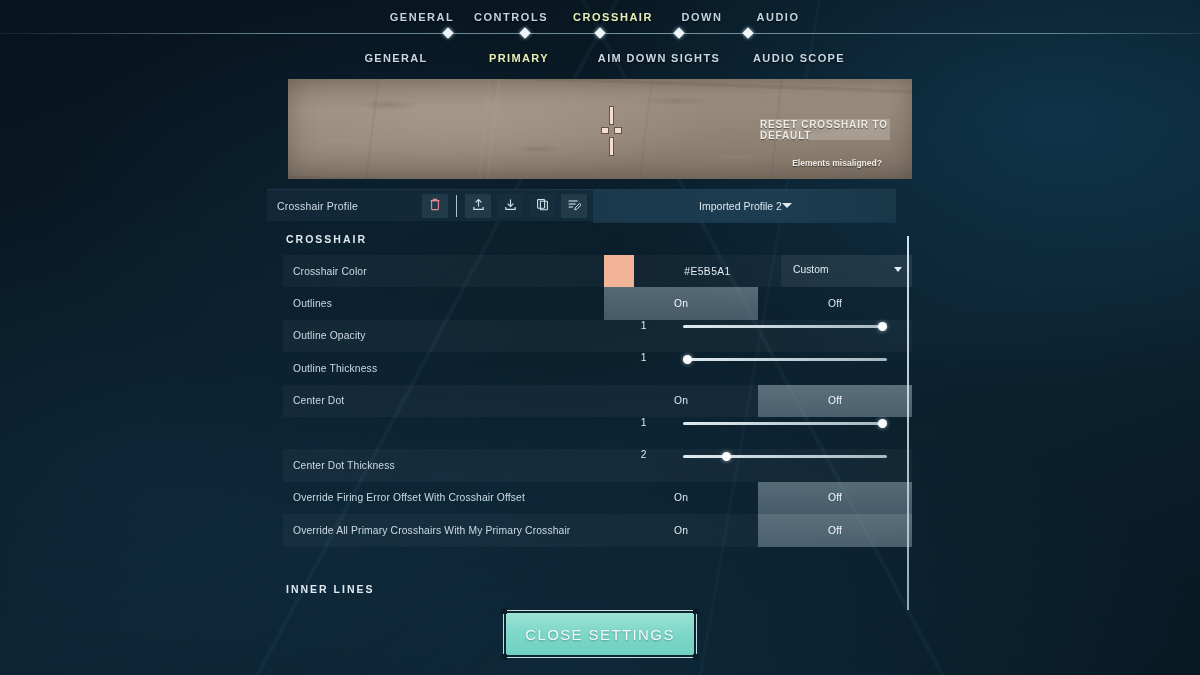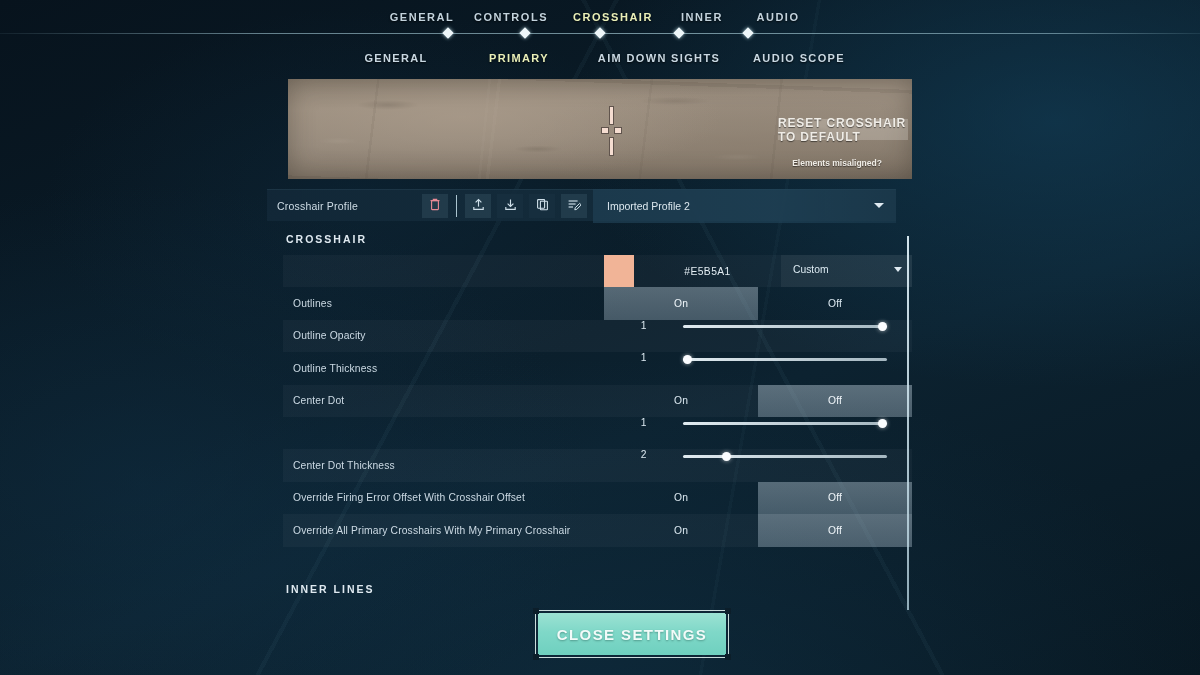--- a/index.html
+++ b/index.html
@@ -94,24 +94,24 @@
   }
   
   #xhair { position:absolute; left:312px; top:27px; width:24px; height:50px; }
   #xhair i { position:absolute; display:block; background:#f5ddd1; border:1px solid rgba(45,38,32,.75); }
   #xh-top   { left:9px;  top:0;    width:5px; height:19px; }
   #xh-bot   { left:9px;  top:31px; width:5px; height:19px; }
   #xh-left  { left:1px;  top:21px; width:8px; height:7px; }
   #xh-right { left:14px; top:21px; width:8px; height:7px; }
 
   #reset-btn {
-    position:absolute; left:490px; top:40px; width:130px; height:21px;
+    position:absolute; left:472px; top:40px; width:130px; height:21px;
     background:rgba(236,232,224,.26);
     display:flex; align-items:center; justify-content:center;
-    font-size:12px; letter-spacing:.85px; font-weight:700; color:#efece6;
+    font-size:10px; letter-spacing:.85px; font-weight:700; color:#efece6;
     text-shadow:0 1px 1px rgba(0,0,0,.5);
   }
   #misaligned {
     position:absolute; left:486px; top:79px; width:130px;
     text-align:center; padding-right:4px;
     font-size:8.5px; color:#efece6; font-weight:600;
     text-shadow:0 1px 1px rgba(0,0,0,.5);
   }
 
   
@@ -125,21 +125,21 @@
     width:155px; padding-left:10px; font-size:10.5px; color:#cfdde6; letter-spacing:.2px;
   }
   #profile-icons { display:flex; align-items:center; height:32px; gap:0; }
   .picon {
     width:26px; height:24px; display:flex; align-items:center; justify-content:center;
     background:rgba(46,72,90,.55); margin-right:6px;
   }
   .picon.dark { background:rgba(24,48,64,.8); }
   .psep { width:1px; height:22px; background:rgba(210,235,245,.8); margin:0 8px 0 2px; }
   #profile-select {
-    flex:1; height:34px; display:flex; align-items:center; justify-content:space-between;
+    flex:1; height:34px; display:flex; align-items:center; justify-content:center;
     padding:0 12px 0 14px;
     background:linear-gradient(90deg, rgba(30,62,82,.75) 0%, rgba(34,70,92,.62) 60%, rgba(30,62,82,.55) 100%);
     font-size:10.5px; color:#dbe7ee;
   }
   .caret { width:0;height:0;border-left:5px solid transparent;border-right:5px solid transparent;border-top:5px solid #dfeaf1; }
 
   
   #sect-crosshair { position:absolute; left:286px; top:233px; font-size:10.5px; letter-spacing:2px; font-weight:700; color:#dfe9f0; }
   #sect-inner    { position:absolute; left:286px; top:583px; font-size:10.5px; letter-spacing:2px; font-weight:700; color:#dfe9f0; }
 
@@ -173,41 +173,41 @@
 
   
   #scrollbar { position:absolute; left:907px; top:236px; width:2px; height:374px;
                background:linear-gradient(180deg, rgba(220,238,246,.95), rgba(190,218,230,.75)); }
 
   
   #close-btn {
     position:absolute; left:506px; top:613px; width:188px; height:42px;
     background:linear-gradient(180deg,#9ce2d3 0%,#7fd8c8 45%,#6fd0bf 100%);
     display:flex; align-items:center; justify-content:center;
-    font-size:15px; letter-spacing:1.4px; font-weight:700; color:#f2fbf9;
+    font-size:15px; letter-spacing:1.4px; font-weight:400; color:#f2fbf9;
     text-shadow:0 1px 2px rgba(30,80,72,.45);
-    outline:1px solid rgba(236,252,248,.85); outline-offset:2px;margin-left:32px;
+    outline:1px solid rgba(236,252,248,.85); outline-offset:2px;
   }
   #close-btn .notch { position:absolute; width:6px; height:6px; background:#0c1e2a; }
   #close-btn .n1 { left:-5px;  top:-5px;  }
   #close-btn .n2 { right:-5px; top:-5px;  }
   #close-btn .n3 { left:-5px;  bottom:-5px; }
   #close-btn .n4 { right:-5px; bottom:-5px; }
 </style>
 </head>
 <body>
 
 <div id="bg"></div>
 
 <div id="topnav">
   <div class="tabs">
     <div class="mtab">GENERAL</div>
     <div class="mtab w1">CONTROLS</div>
     <div class="mtab w1 active" style="color: rgb(233, 239, 184);">CROSSHAIR</div>
-    <div class="mtab">INNER</div>
+    <div class="mtab">DOWN</div>
     <div class="mtab">AUDIO</div>
   </div>
   <div id="navline"></div>
   <div class="diamond" style="left:444px"></div>
   <div class="diamond" style="left:521px"></div>
   <div class="diamond" style="left:596px"></div>
   <div class="diamond" style="left:675px"></div>
   <div class="diamond" style="left:744px"></div>
 </div>
 
@@ -290,20 +290,21 @@
     <span class="caret"></span>
   </div>
 </div>
 
 <div id="sect-crosshair">CROSSHAIR</div>
 <div id="sect-inner">INNER LINES</div>
 
 <div id="rows">
 
   <div class="row alt">
+    <div class="lbl">Crosshair Color</div>
     <div class="ctl">
       <div class="swatch" style="background: rgb(241, 180, 151);"></div>
       <div class="hexfield">#E5B5A1</div>
       <div class="selbox">
         <span>Custom</span>
         <span class="caret-sm"></span>
       </div>
     </div>
   </div>
 

